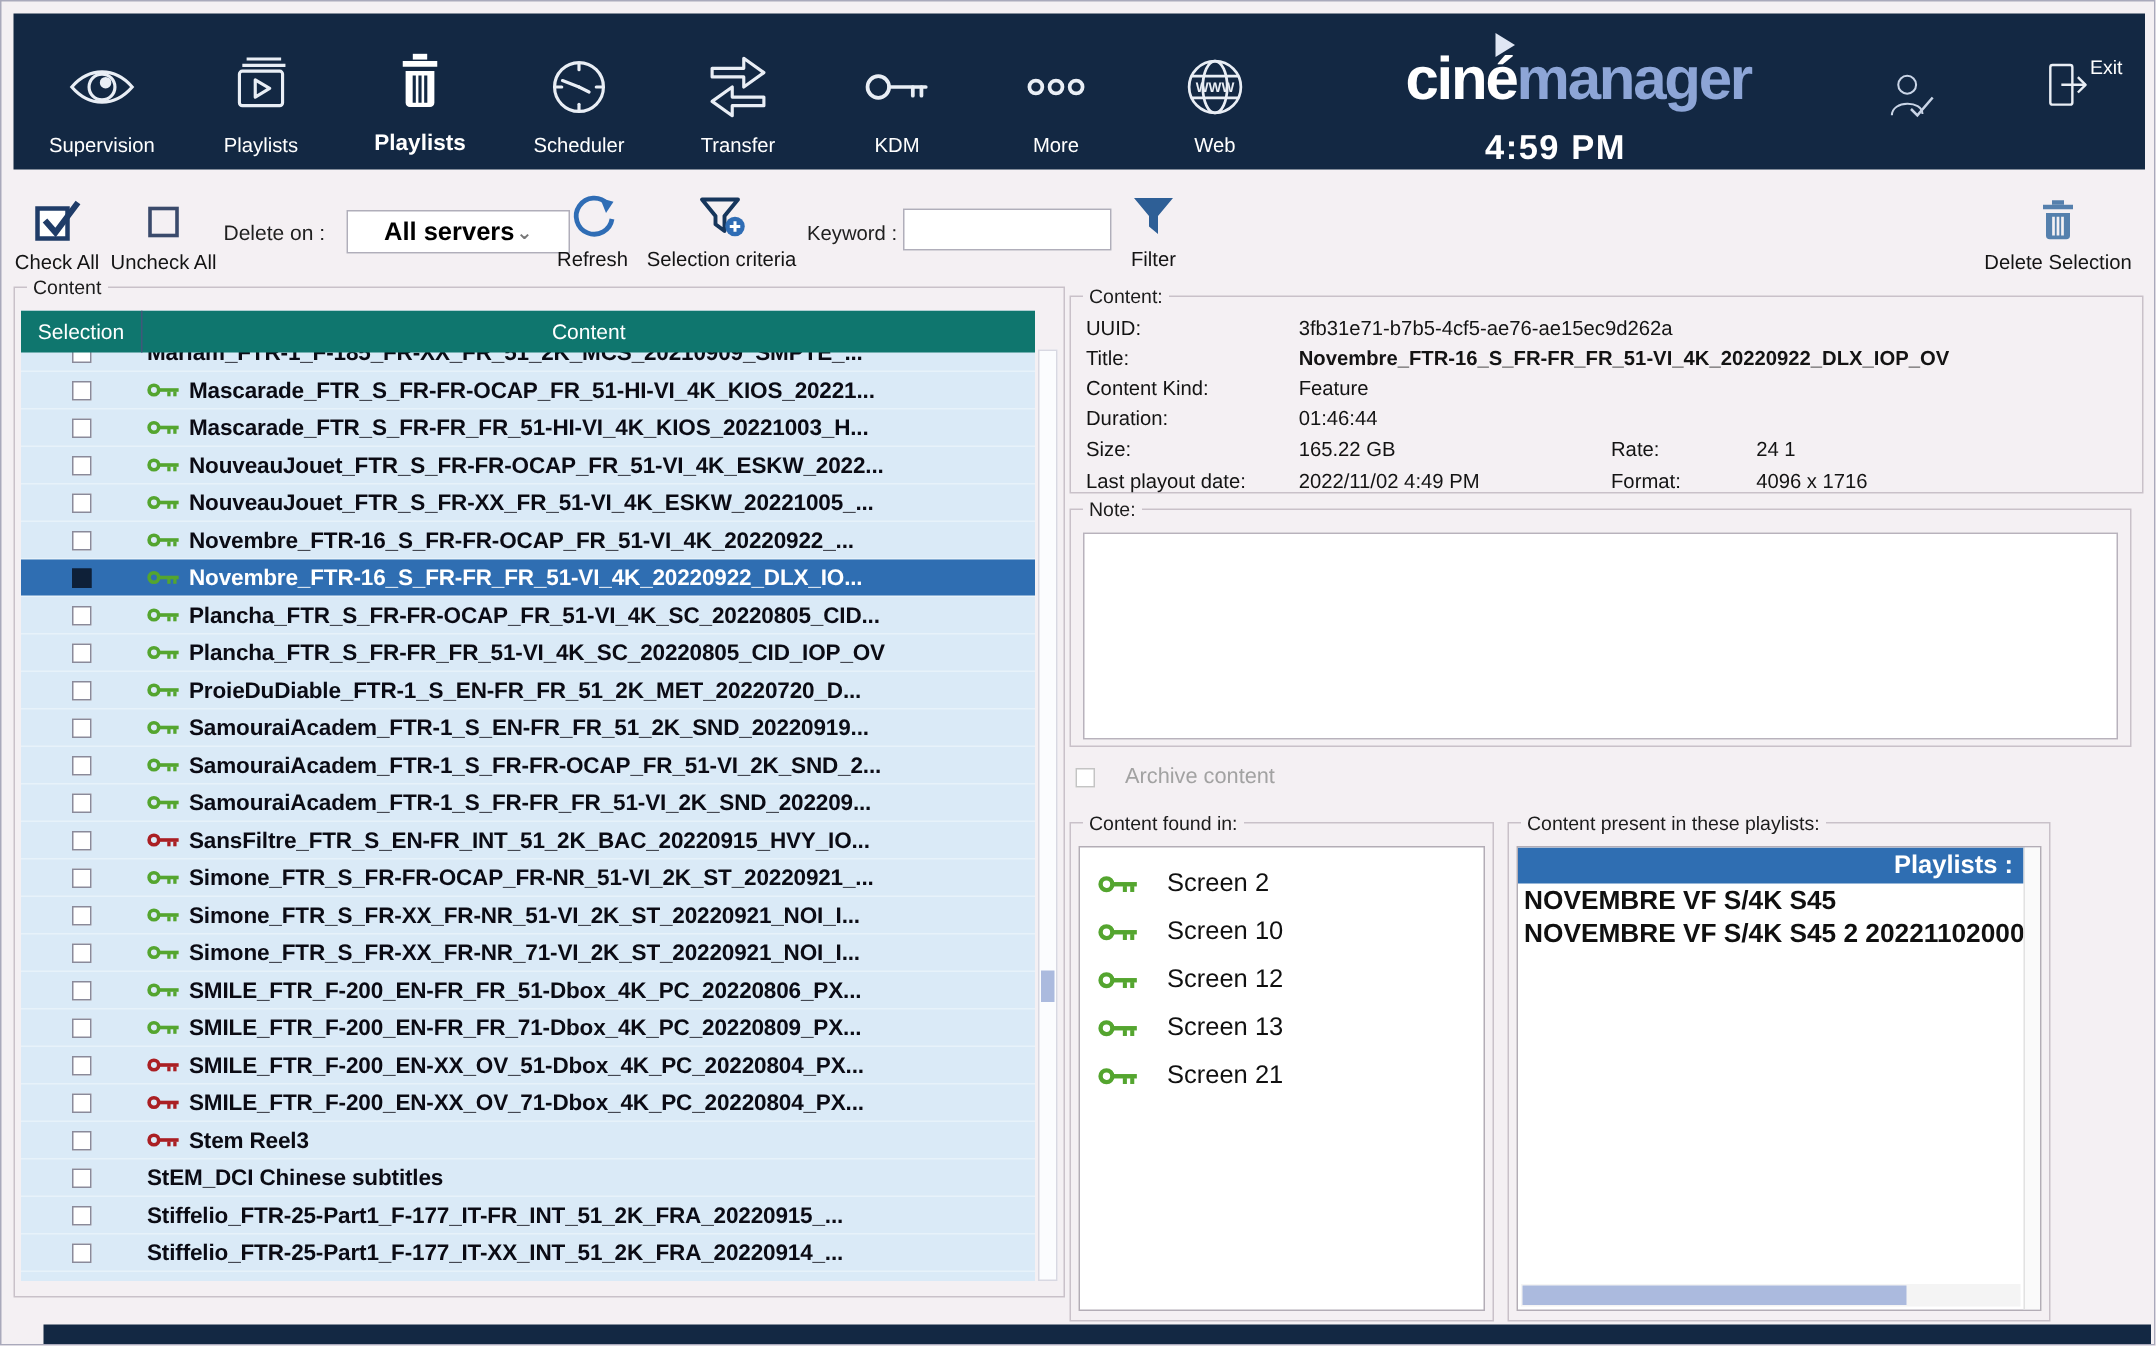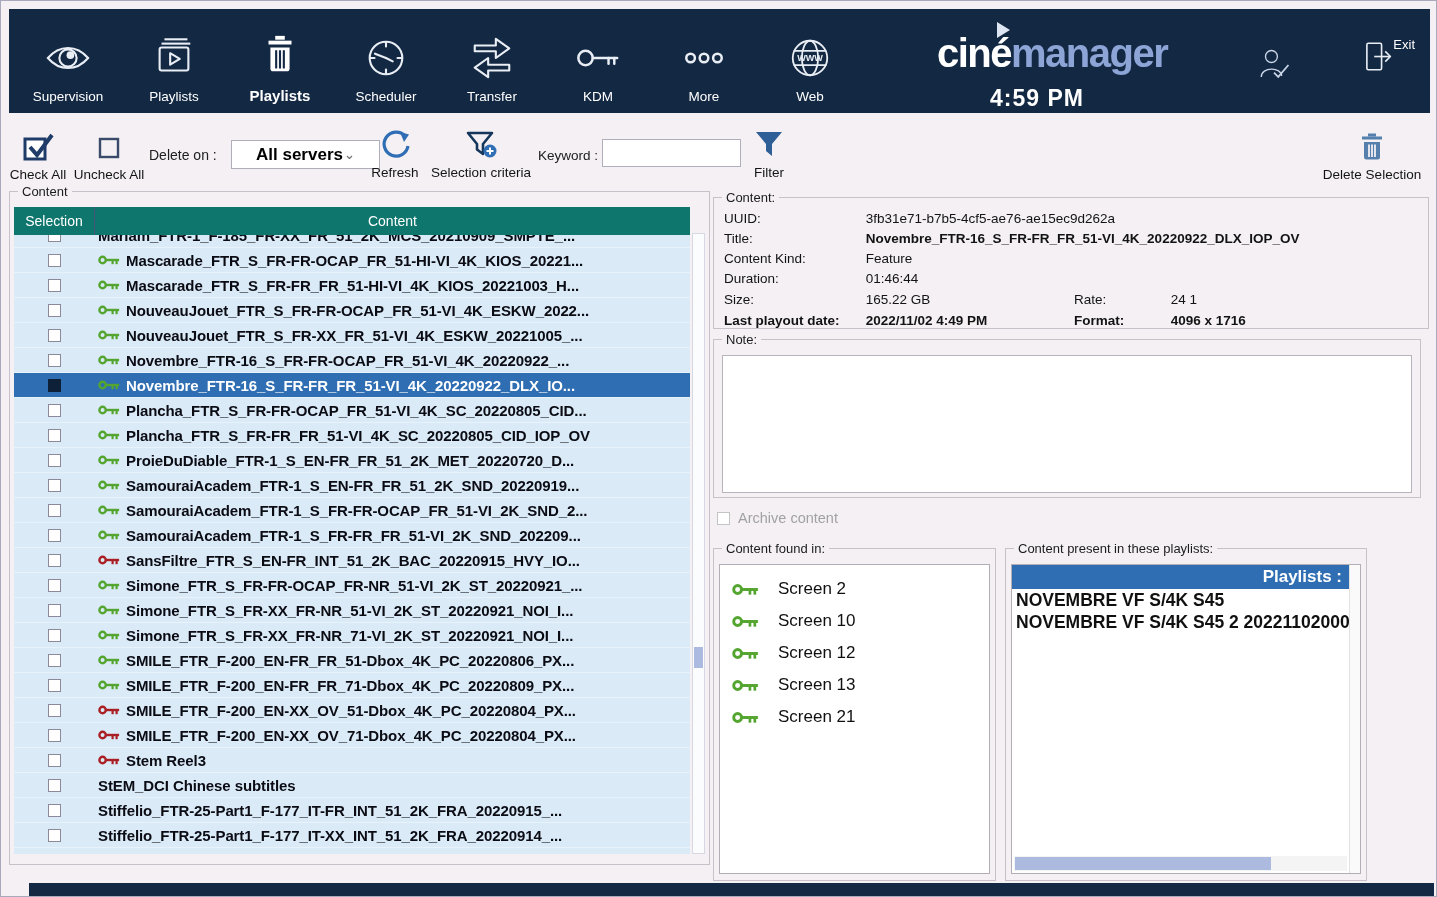--- a/index.html
+++ b/index.html
@@ -64,21 +64,21 @@
   .dline{position:absolute;font-size:13.5px;color:#131313;white-space:nowrap;}
   .dlabel{display:inline-block;width:138px;}
   .dbold{font-weight:700;}
   .dright{position:absolute;left:350px;top:0;}
   .drlabel{display:inline-block;width:93px;}
   
   .fs-note{left:712px;top:331px;width:708px;height:166px;}
   .note-area{position:absolute;left:8px;top:8px;width:690px;height:138px;border:1px solid #b8b2bc;
              background:#fff;resize:none;box-sizing:border-box;font-family:inherit;}
   
-  .archive{position:absolute;left:716px;top:509px;display:flex;align-items:center;gap:8px;
+  .archive{position:absolute;left:716px;top:509px;display:flex;align-items:center;gap:20px;
            color:#a2a2a2;font-size:14.5px;}
   .cbx-dis{border-color:#c4c4c4;}
   
   .fs-found{left:712px;top:540px;width:283px;height:340px;}
   .found-list{position:absolute;left:5px;top:8px;right:5px;bottom:6px;background:#fff;
               border:1px solid #b3adb6;padding:8px 0 0 0;overflow:hidden;}
   .screen-item{display:flex;align-items:center;gap:13px;height:32px;padding-left:12px;
                font-size:17px;font-weight:500;color:#101010;cursor:pointer;}
   
   .fs-pl{left:1004px;top:540px;width:362px;height:340px;}
@@ -672,21 +672,21 @@
       <span>01:46:44</span>
     </div>
     <div class="dline" style="left:10px;top:87px;right:10px;">
       <span class="dlabel">Size:</span>
       <span>165.22 GB</span>
       <span class="dright">
         <span class="drlabel">Rate:</span>
         <span>24 1</span>
       </span>
     </div>
-    <div class="dline" style="left:10px;top:108px;right:10px;font-weight:bold;">
+    <div class="dline" style="left:10px;top:108px;right:10px;">
       <span class="dlabel">Last playout date:</span>
       <span>2022/11/02 4:49 PM</span>
       <span class="dright">
         <span class="drlabel">Format:</span>
         <span>4096 x 1716</span>
       </span>
     </div>
   </fieldset>
 
   <fieldset class="fs-note">

